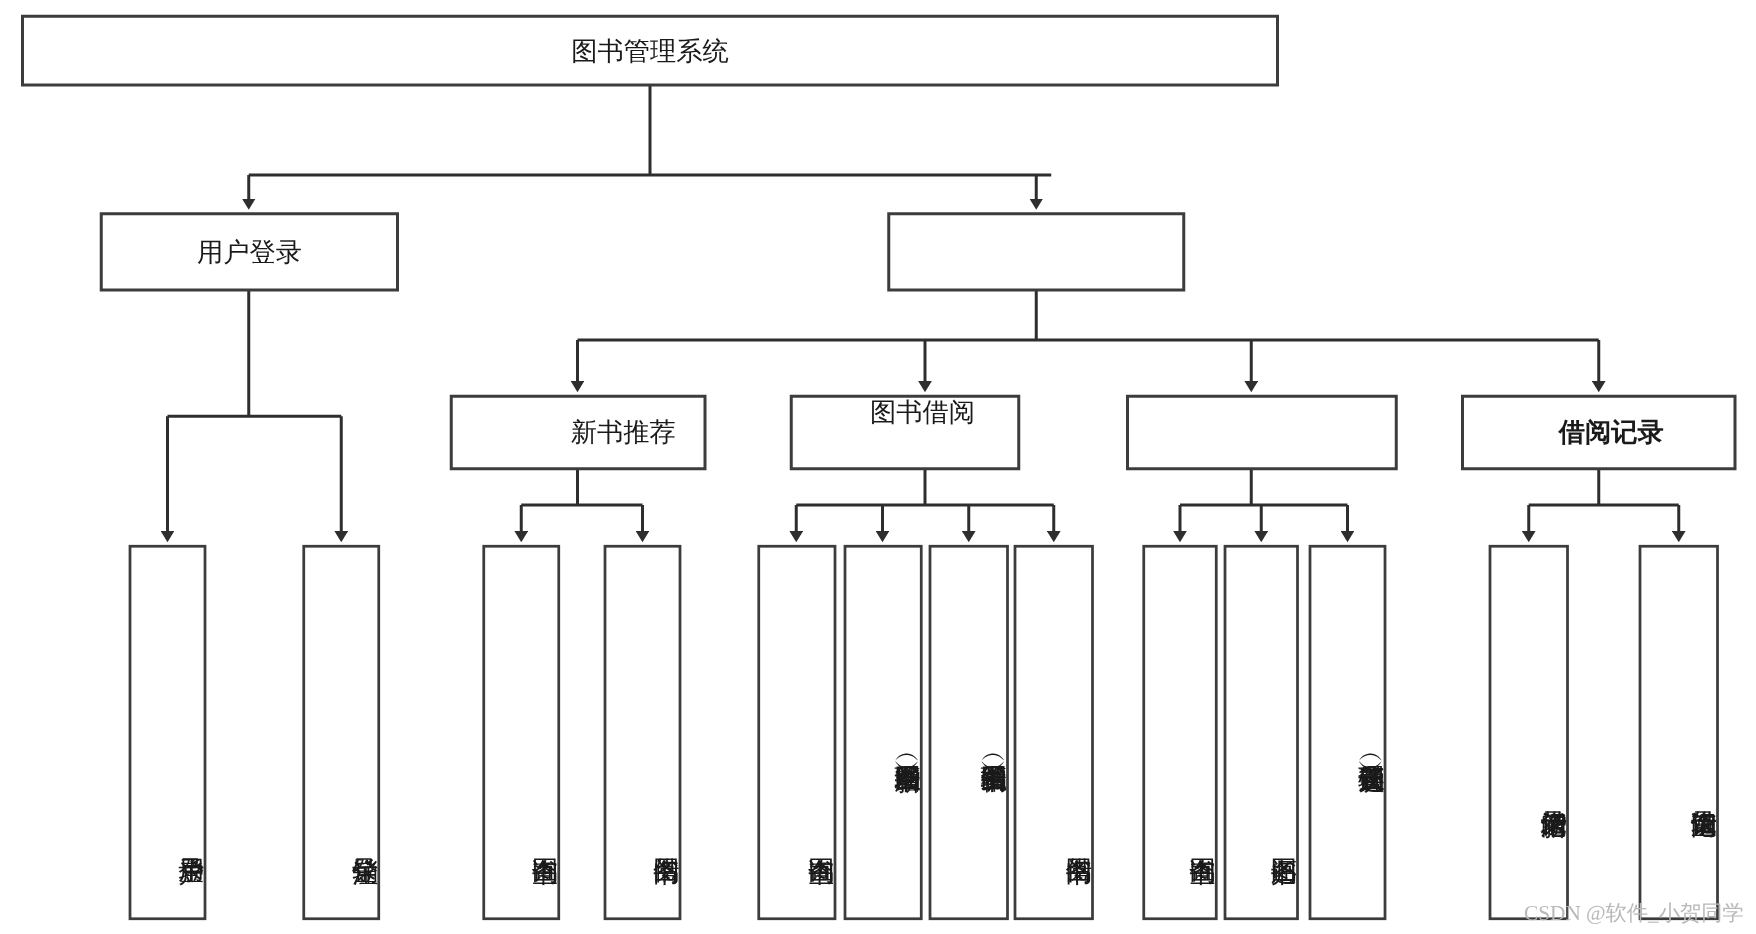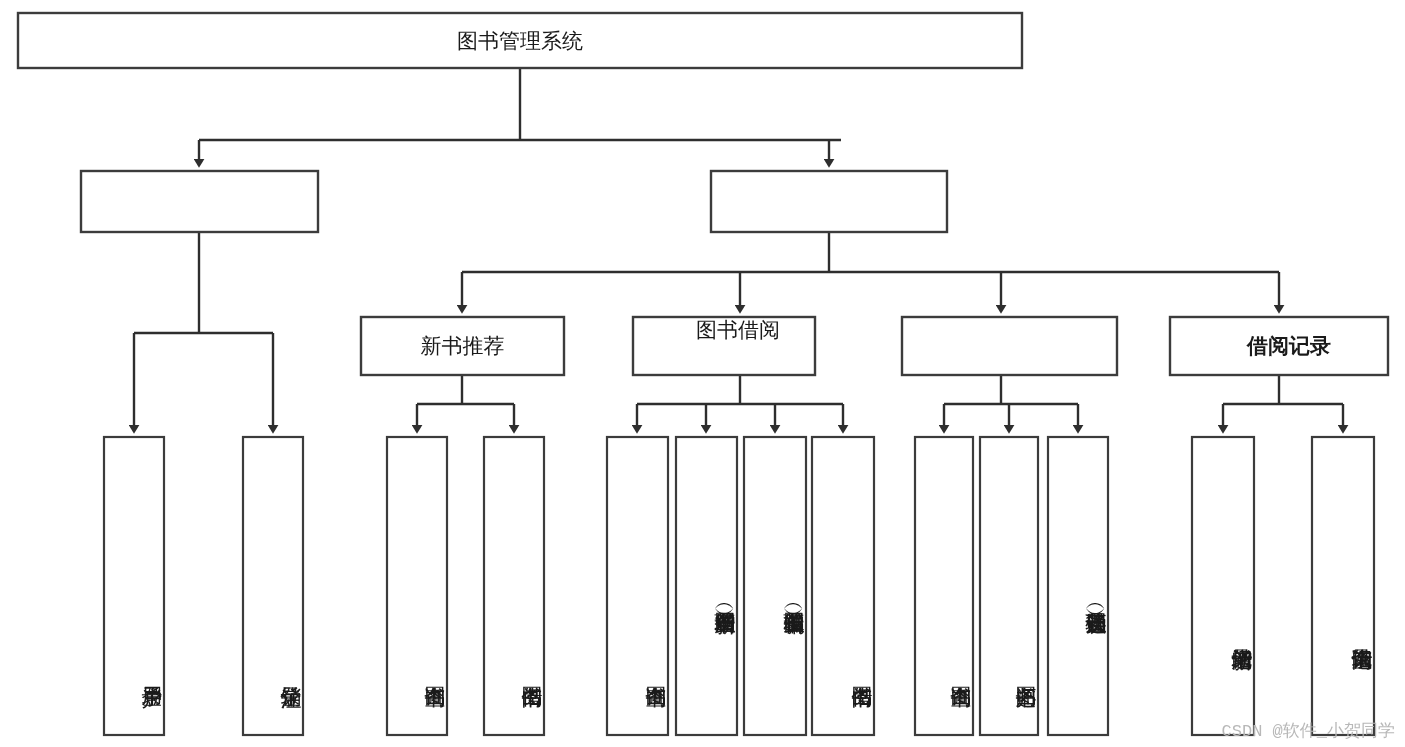--- a/index.html
+++ b/index.html
@@ -68,21 +68,21 @@
     justify-content: center;
     white-space: nowrap;
     pointer-events: none;
     user-select: none;
     text-align: right;
   }
   #watermark {
     position: absolute;
     right: 10px;
     bottom: 5px;
-    font-family: Liberation Mono, monospace;
+    font-family: Liberation Serif, serif;
     font-size: 17px;
     color: #b8b8b8;
     white-space: nowrap;
     user-select: none;
   }
 </style>
 </head>
 <body>
 
 <div id="diagram-root">
@@ -168,22 +168,23 @@
     <rect class="node-box-thin" x="812" y="437" width="62" height="298"></rect>
     <rect class="node-box-thin" x="915" y="437" width="58" height="298"></rect>
     <rect class="node-box-thin" x="980" y="437" width="58" height="298"></rect>
     <rect class="node-box-thin" x="1048" y="437" width="60" height="298"></rect>
     <rect class="node-box-thin" x="1192" y="437" width="62" height="298"></rect>
     <rect class="node-box-thin" x="1312" y="437" width="62" height="298"></rect>
   </svg>
 
   <div class="hlabel" style="left:18px; top:13px; width:1004px; height:55px;">图书管理系统</div>
 
-
-  <div class="hlabel" style="left:361px; top:317px; width:203px; height:58px;">新书推荐</div>
+  <div class="hlabel" style="left:81px; top:171px; width:237px; height:61px;">用户登录</div>
+
+  <div class="hlabel" style="left:361px; top:317px; width:203px; height:58px;padding-left:36px;">新书推荐</div>
   <div class="hlabel" style="left:633px; top:301px; width:210px; height:58px;">图书借阅</div>
   <div class="hlabel" style="left:1170px; top:317px; width:238px; height:58px;font-weight:bold;">借阅记录</div>
 
   <div class="vlabel" style="left:104px; top:437px; width:60px; height:298px; padding-top:84px;">用户登录</div>
   <div class="vlabel" style="left:243px; top:437px; width:60px; height:298px; padding-top:84px;">注销登录</div>
   <div class="vlabel" style="left:387px; top:437px; width:60px; height:298px; padding-top:84px;">查询图书</div>
   <div class="vlabel" style="left:484px; top:437px; width:60px; height:298px; padding-top:84px;">借阅图书</div>
   <div class="vlabel" style="left:607px; top:437px; width:61px; height:298px; padding-top:84px;">查询图书</div>
   <div class="vlabel" style="left:676px; top:437px; width:61px; height:298px; padding-top:10px;">新增图书（管理员）</div>
   <div class="vlabel" style="left:744px; top:437px; width:62px; height:298px; padding-top:10px;">编辑图书（管理员）</div>

